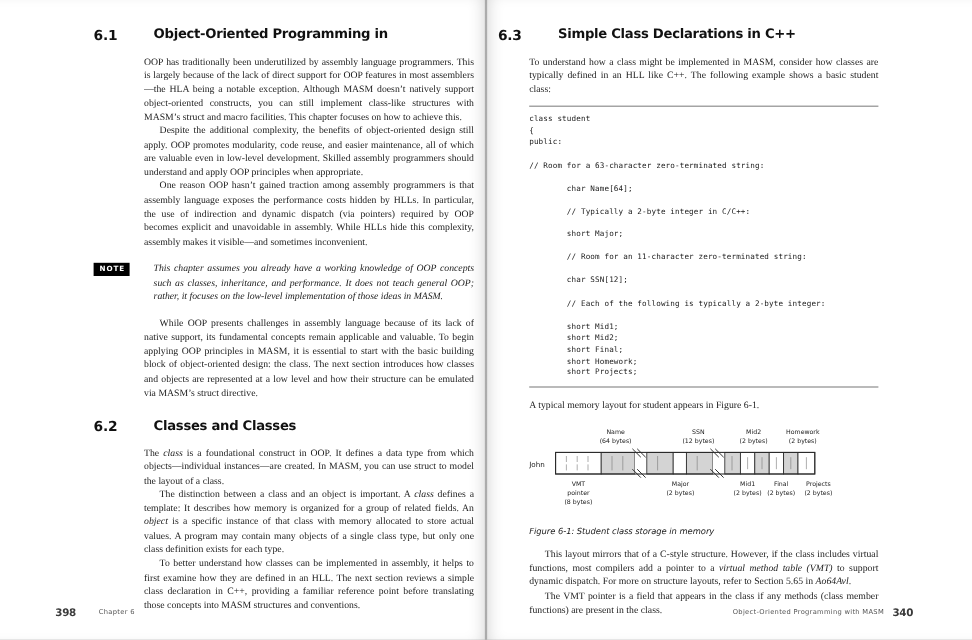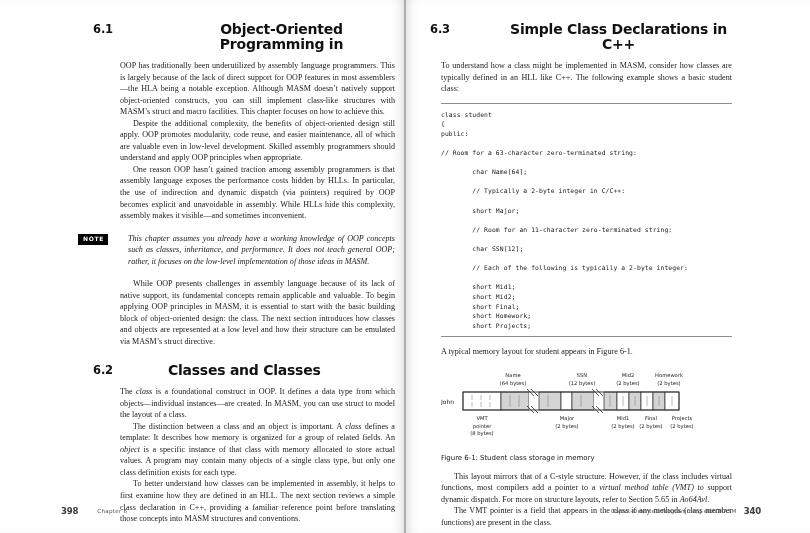--- a/index.html
+++ b/index.html
@@ -52,36 +52,34 @@
   .page.left .content { left: 78px; }
   .page.right .content { left: 10px; }
 
   
   .sec-head {
     display: flex;
     align-items: flex-start;
     font-family: "DejaVu Sans", "Liberation Sans", sans-serif;
     font-weight: bold;
     margin-bottom: 9px;
-    text-align: center;
   }
   .sec-num {
     width: 50px;
     flex: 0 0 50px;
     font-size: 11.5px;
     line-height: 14.5px;
     color: #111;
     letter-spacing: -0.2px;
   }
   .sec-title {
-    font-size: 14px;
+    font-size: 11px;
     line-height: 14.5px;
     color: #111;
     letter-spacing: -0.25px;
-    margin-left: 40px;
   }
   .body-block {
     margin-left: 42px;
   }
   .page.right .body-block { margin-left: 26px; }
 
   p.body {
     font-size: 8.1px;
     line-height: 11.55px;
     color: #1a1a1a;
@@ -136,37 +134,38 @@
     margin: 6px 0 6px 0;
     white-space: pre;
     letter-spacing: 0.1px;
   }
 
   
   .fig-block { margin: 10px 0 4px 0; }
   .fig-svg { display: block; }
   .fig-caption {
     font-family: "DejaVu Sans", "Liberation Sans", sans-serif;
+    font-style: italic;
     font-size: 7px;
     color: #1a1a1a;
     margin: 6px 0 9px 0;
     letter-spacing: -0.05px;
   }
 
   
   .footer {
     position: absolute;
     bottom: 16px;
     height: 12px;
     display: flex;
     align-items: center;
     font-family: "DejaVu Sans", "Liberation Sans", sans-serif;
     color: #6a6a6a;
   }
-  .footer.left { left: 61px; gap: 12px; }
+  .footer.left { left: 46px; gap: 12px; }
   .footer.right { right: 49px; }
   .folio {
     font-size: 8.6px;
     font-weight: bold;
     color: #3a3a3a;
     letter-spacing: -0.2px;
   }
   .runhead {
     font-size: 5.6px;
     letter-spacing: 0.25px;

